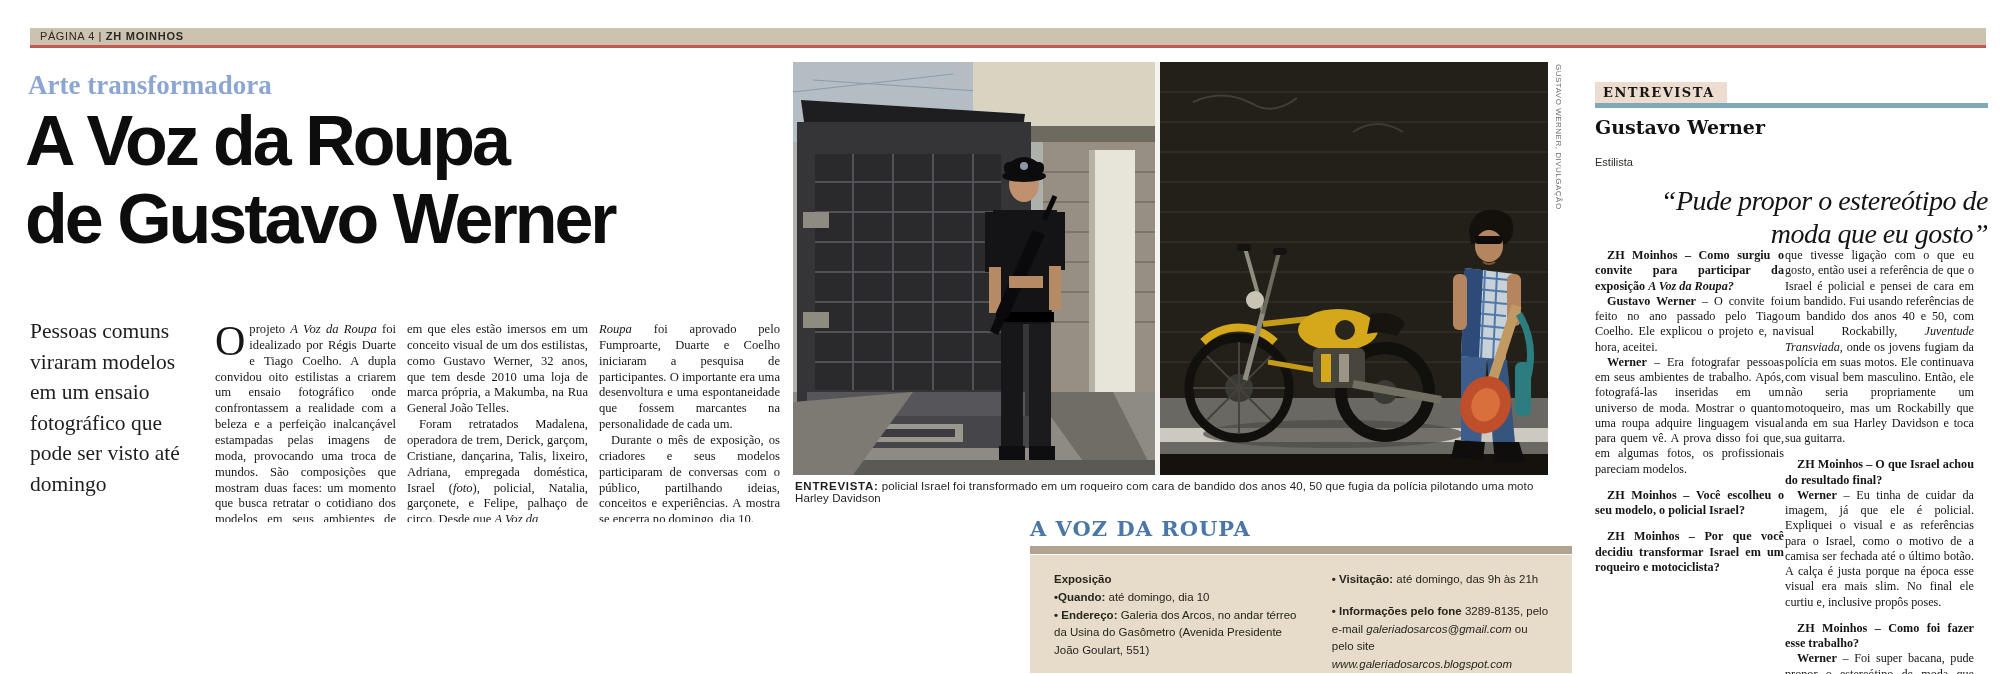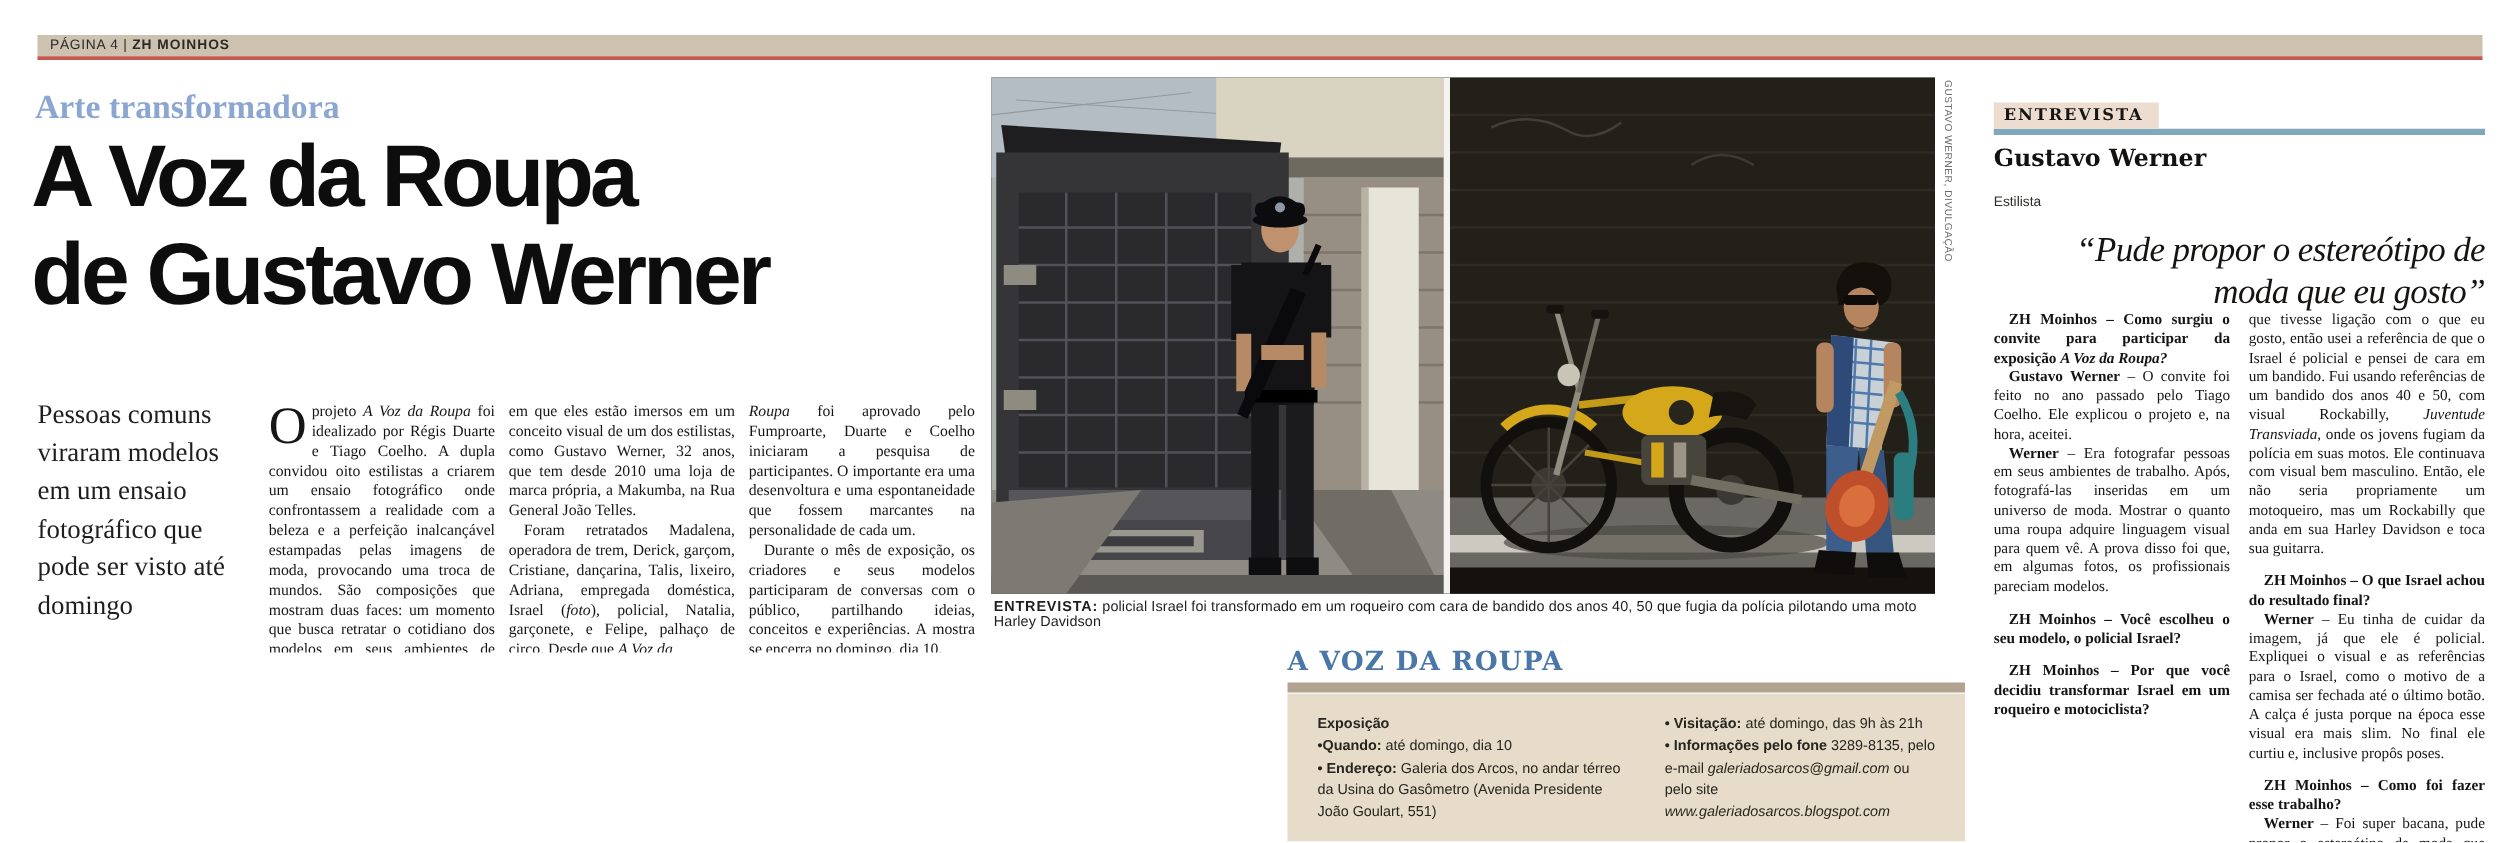--- a/index.html
+++ b/index.html
@@ -32,31 +32,31 @@
   .caption b { letter-spacing:.7px; }
 
   
   .infobox { position:absolute; left:1030px; top:516px; width:542px; }
   .infobox .ib-title { font-family:"DejaVu Serif", serif; font-weight:bold; font-size:21px; letter-spacing:1px; color:#4a77a8; }
   .infobox .ib-bar { margin-top:5px; height:8px; background:#b2a290; }
   .infobox .ib-box { margin-top:1px; background:#e6dcc9; padding:16px 22px 14px 24px; height:118px; display:flex; gap:26px; overflow:hidden; }
   .ib-col { font-size:11.5px; line-height:1.55; color:#27251f; }
   .ib-col.left { width:300px; }
   .ib-col.right { width:260px; }
-  .ib-col p + p.sp { }
+  .ib-col p + p.sp { margin-top:14px; }
   .ib-col i { font-family:"Liberation Sans", sans-serif; }
 
   
   .interview { position:absolute; left:1595px; top:82px; width:393px; }
   .iv-tag { display:inline-block; background:#ecddd0; padding:3px 12px 3px 8px; font-family:"DejaVu Serif", serif; font-weight:bold; font-size:13px; letter-spacing:1.5px; color:#171513; }
   .iv-rule { height:5px; background:#7fa9ba; margin-top:0px; }
   .iv-name { margin-top:8px; font-family:"DejaVu Serif", serif; font-weight:bold; font-size:19px; color:#141210; }
   .iv-role { margin-top:18px; font-size:11px; color:#2e2c28; }
   .iv-quote { margin-top:16px; font-family:"Liberation Serif", serif; font-style:italic; font-size:28px; line-height:1.18; color:#161412; letter-spacing:-.5px;text-align:right; }
-  .iv-cols { position:absolute; left:0; top:166px; width:393px; height:426px; display:flex; gap:15px; overflow:hidden; }
+  .iv-cols { position:absolute; left:0; top:166px; width:393px; height:426px; display:flex; gap:1px; overflow:hidden; }
   .iv-col { width:189px; font-family:"Liberation Serif", serif; font-size:12.2px; line-height:1.25; text-align:justify; color:#141414; }
   .iv-col p.q { font-weight:bold; margin-top:11px; text-indent:12px; }
   .iv-col p.q:first-child { margin-top:0; }
   .iv-col p.a { text-indent:12px; }
   .iv-col p.a.cont { text-indent:0; }
 </style>
 </head>
 <body>
 
 <div id="page">

